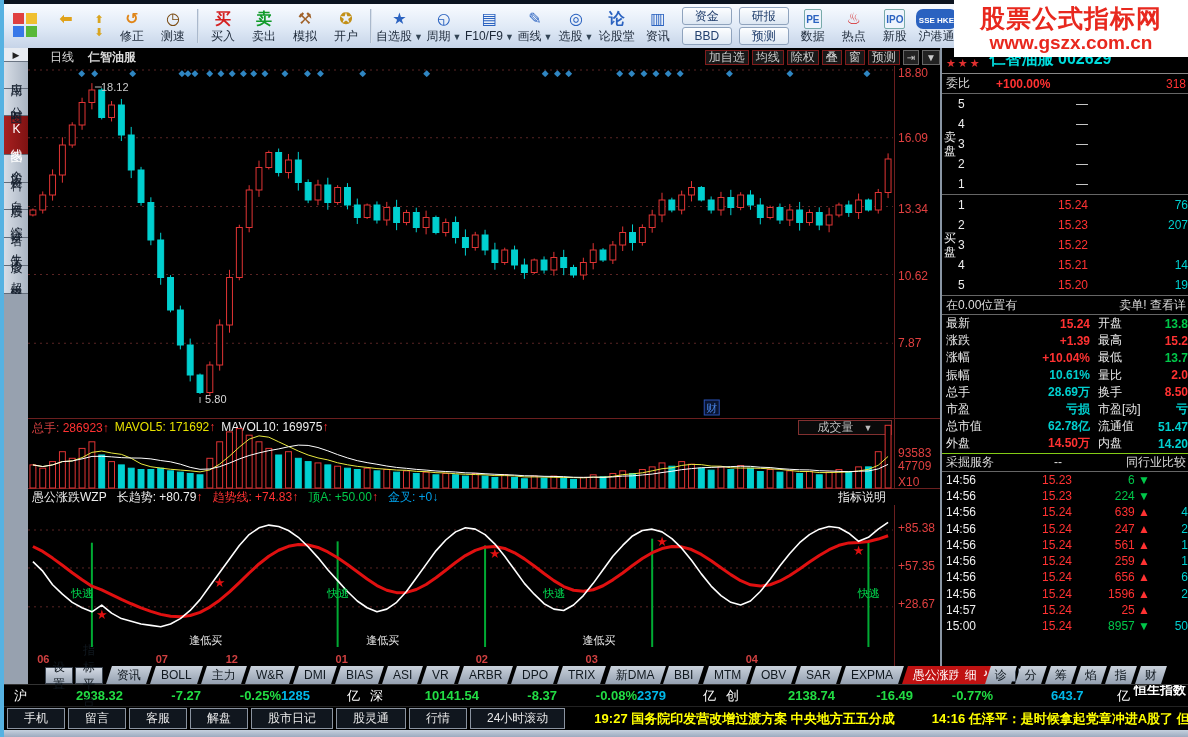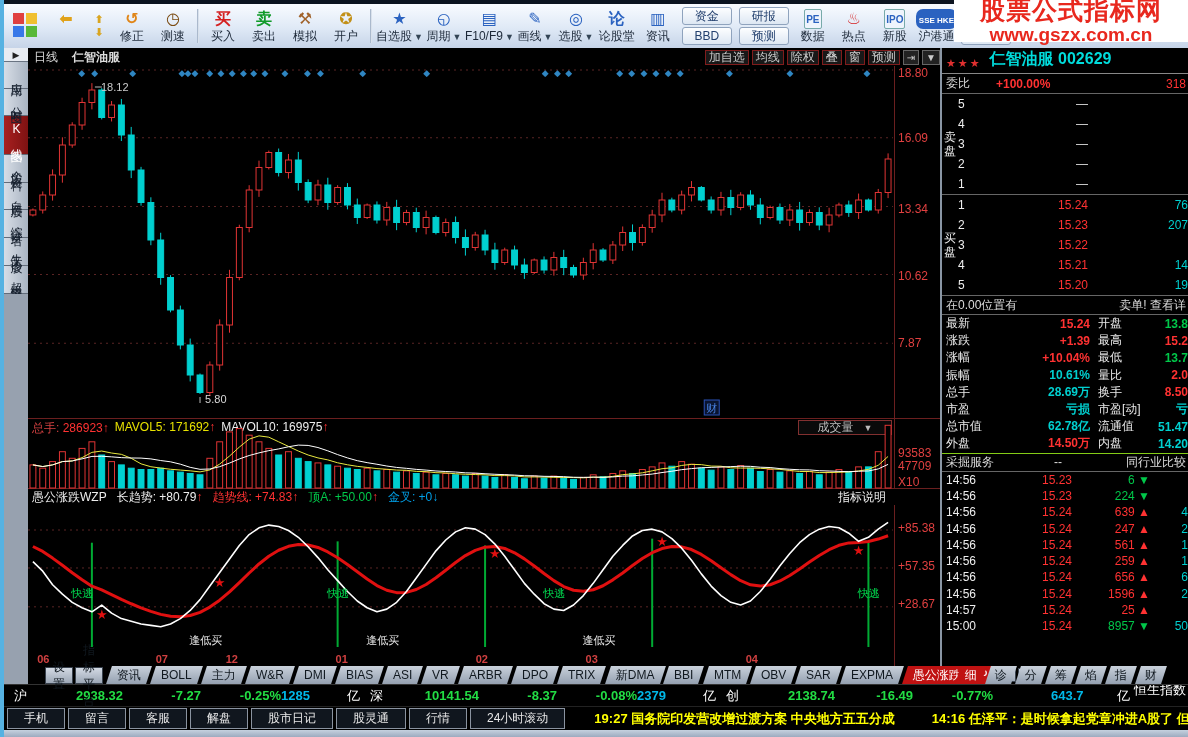--- a/index.html
+++ b/index.html
@@ -27,21 +27,21 @@
 
 .main{display:flex;height:636px;}
 .sidebar{width:24px;background:#97a1af;display:flex;flex-direction:column;}
 .side-collapse{height:14px;background:#e8ecf2;border-bottom:1px solid #6a7482;color:#222;font-size:9px;text-align:center;line-height:14px;}
 .side-tab{border-bottom:1px solid #626c7a;background:linear-gradient(90deg,#d7dde6,#a9b4c2);color:#141e2c;font-size:12px;text-align:center;padding:6px 0;}
 .side-tab span{writing-mode:vertical-lr;text-orientation:upright;letter-spacing:3px;}
 .side-tab.active{background:linear-gradient(90deg,#a82020,#7e1212);color:#fff;}
 .side-fill{flex:1;background:#97a1af;}
 .chart-col{width:912px;background:#000;position:relative;}
 
-.chart-header{height:18px;display:flex;align-items:center;color:#ddd;font-size:12px;padding-left:6px;}
+.chart-header{height:18px;display:flex;align-items:center;color:#ddd;font-size:12px;padding-left:22px;}
 .ch-period{margin-right:14px;} .ch-stock{font-weight:bold;}
 .ch-buttons{margin-left:auto;display:flex;}
 .chb{border:1px solid #801c1c;background:#181818;color:#ccc;line-height:13px;padding:0 3px;margin-left:3px;}
 .chx{border:1px solid #666;background:#222;color:#ccc;line-height:13px;padding:0 3px;margin-left:3px;font-size:10px;}
 
 .kline{height:352px;position:relative;}
 .vol{height:70px;position:relative;border-top:1px solid #6b1f1f;}
 .ind-header{height:17px;border-top:1px solid #6b1f1f;display:flex;align-items:center;font-size:12px;gap:10px;padding-left:4px;color:#fff;}
 .ind{height:161px;position:relative;}
 .axis-lab{position:absolute;left:870px;width:40px;color:#e04040;font-size:12px;}
@@ -98,29 +98,29 @@
 .rtab.active{background:#c01212;color:#fff;}
 
 .statusbar{height:22px;background:#000;border-top:1px solid #333;display:flex;align-items:center;font-size:13px;font-weight:bold;white-space:nowrap;overflow:hidden;}
 .st-idx{color:#fff;font-weight:normal;margin-left:10px;}
 .st-v{width:96px;text-align:right;color:#22dd44;}
 .st-c{width:78px;text-align:right;color:#22dd44;}
 .st-p{width:80px;text-align:right;color:#22dd44;}
 .st-a{width:66px;text-align:left;color:#00b8e8;}
 .st-u{color:#fff;font-weight:normal;}
 .st-last{margin-left:auto;display:flex;align-items:center;}
-.st-hs{color:#fff;font-weight:normal;margin:0 2px 12px 4px;}
+.st-hs{color:#fff;font-weight:bold;margin:0 2px 12px 4px;}
 .bottombar{height:24px;background:#000;border-top:1px solid #222;display:flex;align-items:center;gap:3px;padding-left:3px;white-space:nowrap;overflow:hidden;}
 .btab{border:1px solid #8a93a0;color:#e8e8e8;font-size:12px;padding:1px 16px;background:#10161e;}
 .news{color:#ffff00;font-size:13px;font-weight:bold;}
 .n1{margin-left:26px;} .n2{margin-left:34px;}
 .ntail{margin-left:auto;padding-right:2px;color:#ffff00;font-size:13px;font-weight:bold;}
 .bstrip{height:7px;background:linear-gradient(#c6d1df,#9dabbf);}
 
-.banner{position:absolute;top:0;right:0;width:234px;height:42px;background:#ffffff;z-index:60;display:flex;flex-direction:column;align-items:center;justify-content:center;}
+.banner{position:absolute;top:0;right:0;width:234px;height:57px;background:#ffffff;z-index:60;display:flex;flex-direction:column;align-items:center;justify-content:center;}
 .banner .b1{color:#e8281e;font-size:25px;font-weight:900;letter-spacing:1px;line-height:27px;white-space:nowrap;}
 .banner .b2{color:#e8281e;font-size:19px;font-weight:800;line-height:21px;white-space:nowrap;}
 svg{position:absolute;left:0;top:0;}
 </style>
 </head>
 <body>
 
 <div class="window">
   <div class="topstrip"></div>
 

